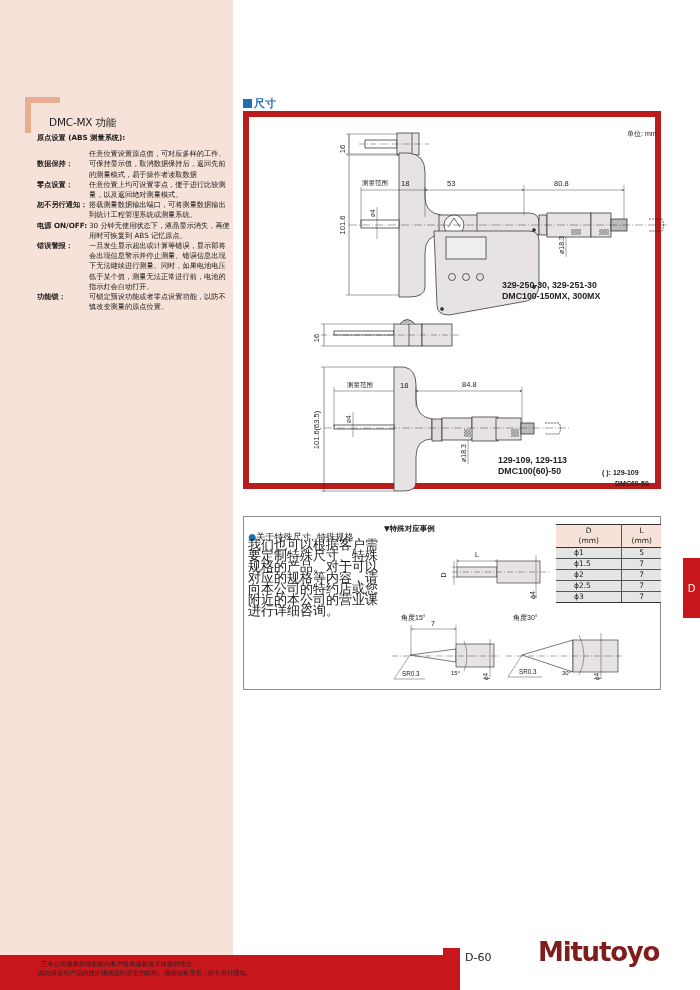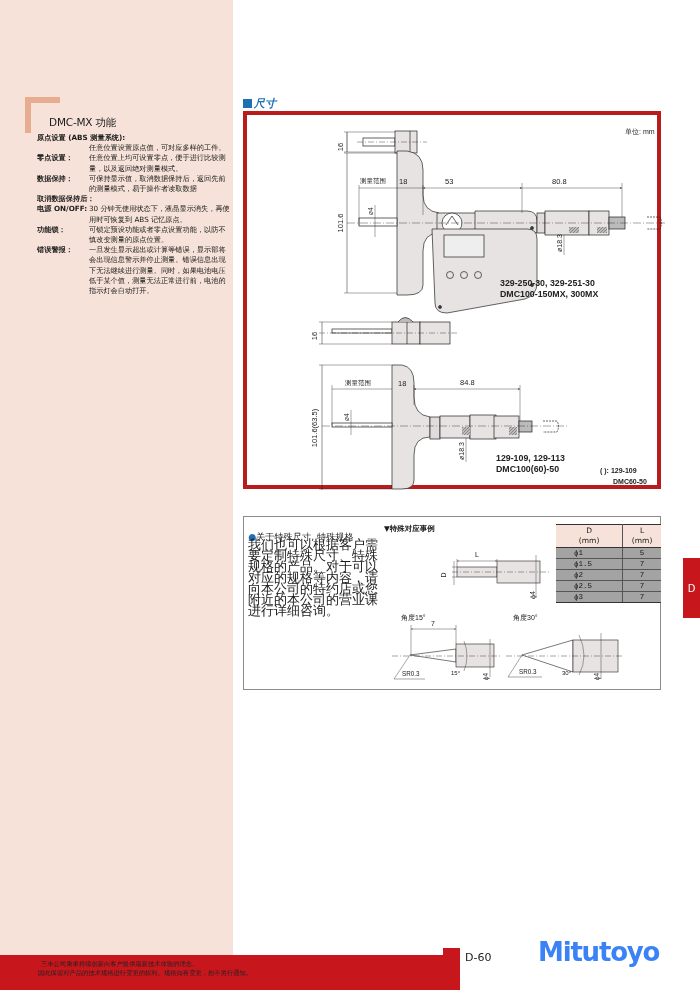--- a/index.html
+++ b/index.html
@@ -8,89 +8,90 @@
 
   .left-panel { position: absolute; left: 0; top: 0; width: 233px; height: 955px; background: #f6e2d8; }
   .corner-bracket-h { position: absolute; left: 25px; top: 97px; width: 35px; height: 6px; background: #e8ac91; }
   .corner-bracket-v { position: absolute; left: 25px; top: 97px; width: 6px; height: 36px; background: #e8ac91; }
   .features-title { position: absolute; left: 37px; top: 116px; font-size: 10.5px; font-weight: normal; letter-spacing: -0.2px; margin-left: 12px; }
   .features { position: absolute; left: 37px; top: 133px; width: 195px; font-size: 7.2px; line-height: 10.2px; }
   .feat-row { display: flex; }
   .feat-label { flex: 0 0 52px; font-weight: bold; white-space: nowrap; }
   .feat-label.full { flex: 0 0 auto; text-align: right; }
   .feat-desc { flex: 1; }
-  .feat-desc.indent { padding-left: 52px; }
-
-  .section-title { position: absolute; left: 243px; top: 96px; font-size: 11px; color: #1f6fb5; font-weight: bold; font-style: italic; }
+  .feat-desc.indent { padding-left: 52px; margin-top: 6px; }
+
+  .section-title { position: absolute; left: 243px; top: 96px; font-size: 11px; color: #1f6fb5; font-weight: bold; }
   .section-title .sq { display: inline-block; width: 9px; height: 9px; background: #1f6fb5; margin-right: 2px; vertical-align: -1px; }
 
-  .dim-box { position: absolute; left: 243px; top: 111px; width: 418px; height: 378px; border: 4px solid #b91c1c; background: #fff; }
+  .dim-box { position: absolute; left: 243px; top: 111px; width: 418px; height: 378px; border: 6px solid #b91c1c; background: #fff; }
   .special-box { position: absolute; left: 243px; top: 516px; width: 418px; height: 174px; border: 1px solid #8c8c8c; background: #fff; }
 
   svg text { font-family: "Liberation Sans", "DejaVu Sans", sans-serif; }
 
   .special-title { position: absolute; left: 4px; top: 6px; font-size: 9.2px; margin-top: 8px; }
   .special-title .dot { color: #1f6fb5; }
   .special-body { position: absolute; left: 4px; top: 22px; width: 140px; font-size: 13px; line-height: 11px; }
   .example-title { position: absolute; left: 140px; top: 7px; font-size: 7.5px; font-weight: bold; }
 
   .size-table { position: absolute; left: 312px; top: 7px; width: 105px; border-collapse: collapse; font-size: 7.5px; }
   .size-table th { background: #f6e2d8; font-weight: normal; text-align: center; line-height: 10px; padding: 1px 0; border-top: 1.5px solid #333; border-bottom: 1px solid #333; }
-  .size-table td { background: #a3a3a3; text-align: center; border-bottom: 1px solid #555; height: 10.5px; line-height: 10px; padding: 0; font-family: Liberation Mono, monospace; }
+  .size-table td { background: #e5e5e5; text-align: center; border-bottom: 1px solid #555; height: 10.5px; line-height: 10px; padding: 0; }
   .size-table th:first-child, .size-table td:first-child { border-right: 1px solid #555; text-align: left; padding-left: 18px; }
   .size-table th:first-child { text-align: center; padding-left: 0; }
   .size-table tr:last-child td { border-bottom: 1.5px solid #333; }
 
   .tab-d { position: absolute; left: 683px; top: 558px; width: 17px; height: 60px; background: #c8161d; color: #fff; font-size: 10px; display: flex; align-items: center; justify-content: center; }
 
   .footer-bar { position: absolute; left: 0; top: 955px; width: 700px; height: 35px; background: #c8161d; }
   .footer-notice { position: absolute; left: 38px; top: 959px; font-size: 6.3px; line-height: 9px; color: #222; }
   .footer-notice div:first-child { padding-left: 3px; }
   .page-num-box { position: absolute; left: 443px; top: 948px; width: 17px; height: 42px; background: #c8161d; }
   .page-num { position: absolute; left: 465px; top: 951px; font-size: 11px; color: #222; }
   .page-num-bg { position: absolute; left: 460px; top: 935px; width: 240px; height: 55px; background: #fff; }
-  .logo { position: absolute; left: 538px; top: 937px; font-size: 26px; font-weight: bold; color: #3b82f6; letter-spacing: -1.2px; font-family: "DejaVu Sans", sans-serif; }
+  .logo { position: absolute; left: 538px; top: 937px; font-size: 26px; font-weight: bold; color: #7f1d1d; letter-spacing: -1.2px; font-family: "DejaVu Sans", sans-serif; }
 </style>
 </head>
 <body>
 
 <div class="left-panel"></div>
 <div class="corner-bracket-h"></div>
 <div class="corner-bracket-v"></div>
 <div class="features-title">DMC-MX 功能</div>
 
 <div class="features">
   <div class="feat-row">
     <span class="feat-label full">原点设置 (ABS 测量系统):</span>
   </div>
   <div class="feat-row">
     <span class="feat-desc indent">任意位置设置原点值，可对应多样的工件。</span>
   </div>
   <div class="feat-row">
+    <span class="feat-label">数据保持：</span>
+    <span class="feat-desc">可保持显示值，取消数据保持后，返回先前的测量模式，易于操作者读取数据</span>
+  </div>
+  <div class="feat-row">
     <span class="feat-label">零点设置：</span>
     <span class="feat-desc">任意位置上均可设置零点，便于进行比较测量，以及返回绝对测量模式。</span>
   </div>
   <div class="feat-row">
-    <span class="feat-label">数据保持：</span>
-    <span class="feat-desc">可保持显示值，取消数据保持后，返回先前的测量模式，易于操作者读取数据</span>
-  </div>
-  <div class="feat-row">
-    <span class="feat-label">取消数据保持后：</span>
+    <span class="feat-label">恕不另行通知：</span>
+    <span class="feat-desc">搭载测量数据输出端口，可将测量数据输出到统计工程管理系统或测量系统。</span>
   </div>
   <div class="feat-row">
     <span class="feat-label">电源 ON/OFF:</span>
     <span class="feat-desc">30 分钟无使用状态下，液晶显示消失，再使用时可恢复到 ABS 记忆原点。</span>
   </div>
   <div class="feat-row">
+    <span class="feat-label">错误警报：</span>
+    <span class="feat-desc">一旦发生显示超出或计算等错误，显示部将会出现信息警示并停止测量。错误信息出现下无法继续进行测量。同时，如果电池电压低于某个值，测量无法正常进行前，电池的指示灯会自动打开。</span>
+  </div>
+  <div class="feat-row">
     <span class="feat-label">功能锁：</span>
     <span class="feat-desc">可锁定预设功能或者零点设置功能，以防不慎改变测量的原点位置。</span>
-  </div>
-  <div class="feat-row">
-    <span class="feat-label">错误警报：</span>
-    <span class="feat-desc">一旦发生显示超出或计算等错误，显示部将会出现信息警示并停止测量。错误信息出现下无法继续进行测量。同时，如果电池电压低于某个值，测量无法正常进行前，电池的指示灯会自动打开。</span>
   </div>
 </div>
 
 <div class="section-title">
   <span class="sq"></span><span>尺寸</span>
 </div>
 
 <div class="dim-box">
   <svg width="418" height="378" viewBox="0 0 418 378">
     <defs>

